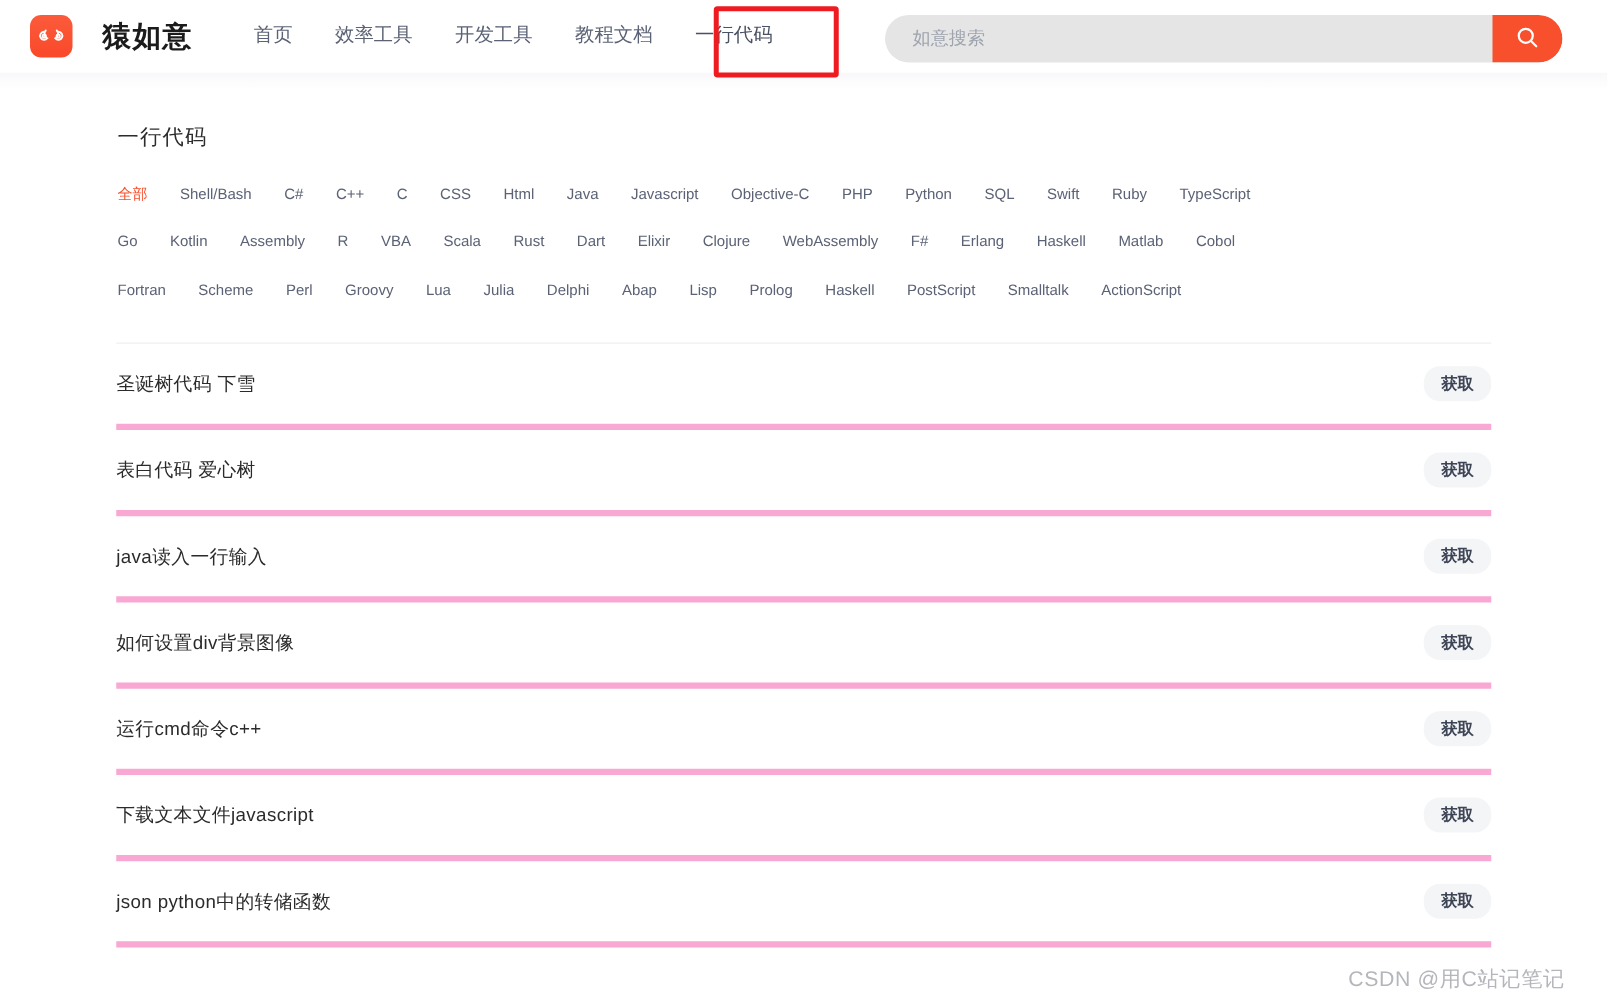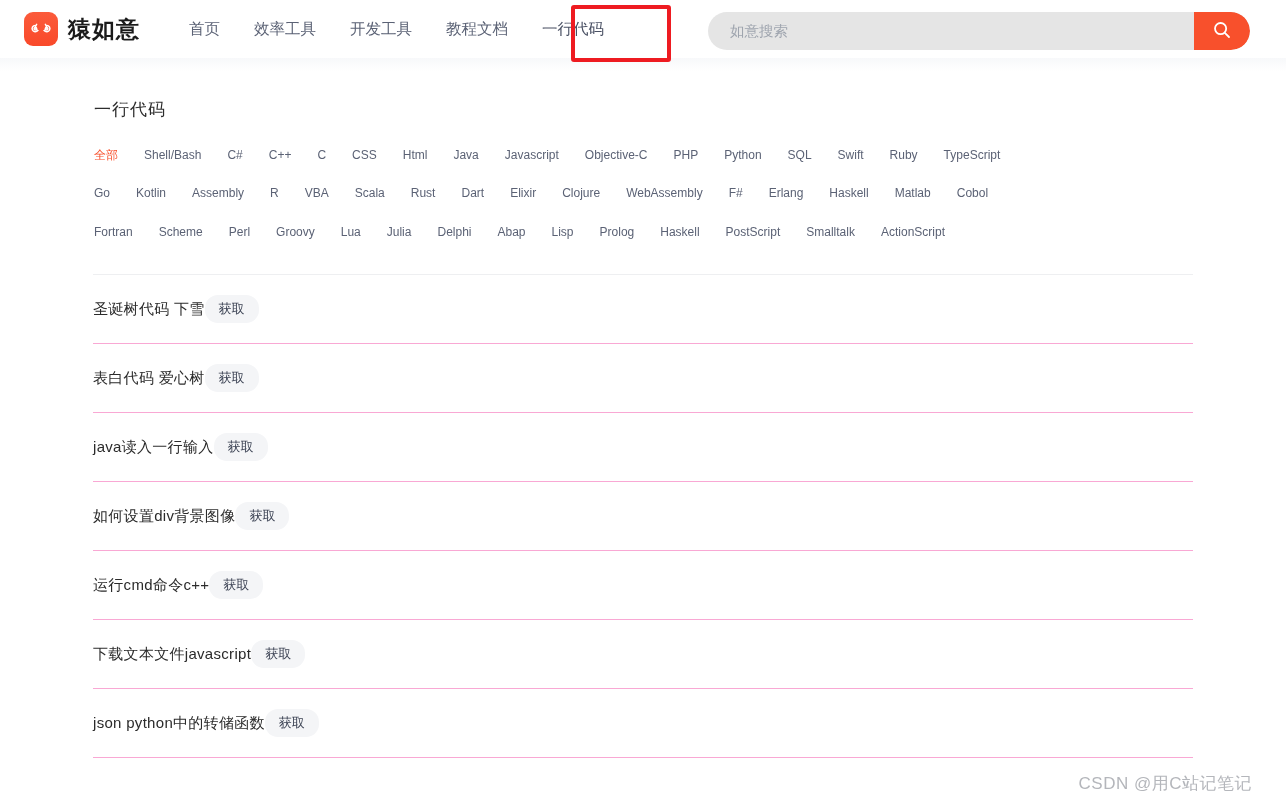--- a/index.html
+++ b/index.html
@@ -17,21 +17,21 @@
     position: relative;
     height: 58px;
     background: #ffffff;
     display: flex;
     align-items: center;
     padding-left: 24px;
   }
   .brand {
     display: flex;
     align-items: center;
-    gap: 10px;
+    gap: 24px;
     flex: 0 0 auto;
   }
   .logo-mark {
     width: 34px;
     height: 34px;
     border-radius: 9px;
     background: linear-gradient(180deg,#fb5b3b 0%,#f9492a 100%);
     display: flex;
     align-items: center;
     justify-content: center;
@@ -164,38 +164,39 @@
   }
 
   .list {
     width: 1100px;
     margin: 0 auto;
   }
   .list-row {
     height: 69px;
     display: flex;
     align-items: center;
-    justify-content: flex-start;
-    border-bottom: 1px solid #f9a8d4;
+    justify-content: space-between;
+    border-bottom: 5px solid #f9a8d4;
   }
   .row-title {
     font-size: 15px;
     color: #2b2b2b;
     letter-spacing: 0.3px;
   }
   .get-btn {
     background: #f4f5f7;
     color: #3d4455;
     border: none;
     border-radius: 13px;
     font-size: 13px;
     padding: 5px 14px;
     cursor: pointer;
     font-family: "Liberation Sans", "DejaVu Sans", sans-serif;
     white-space: nowrap;
+    font-weight: bold;
   }
 
   .watermark {
     position: absolute;
     right: 34px;
     top: 772px;
     font-size: 17px;
     color: #b4b6bb;
     letter-spacing: 0.5px;
     pointer-events: none;

